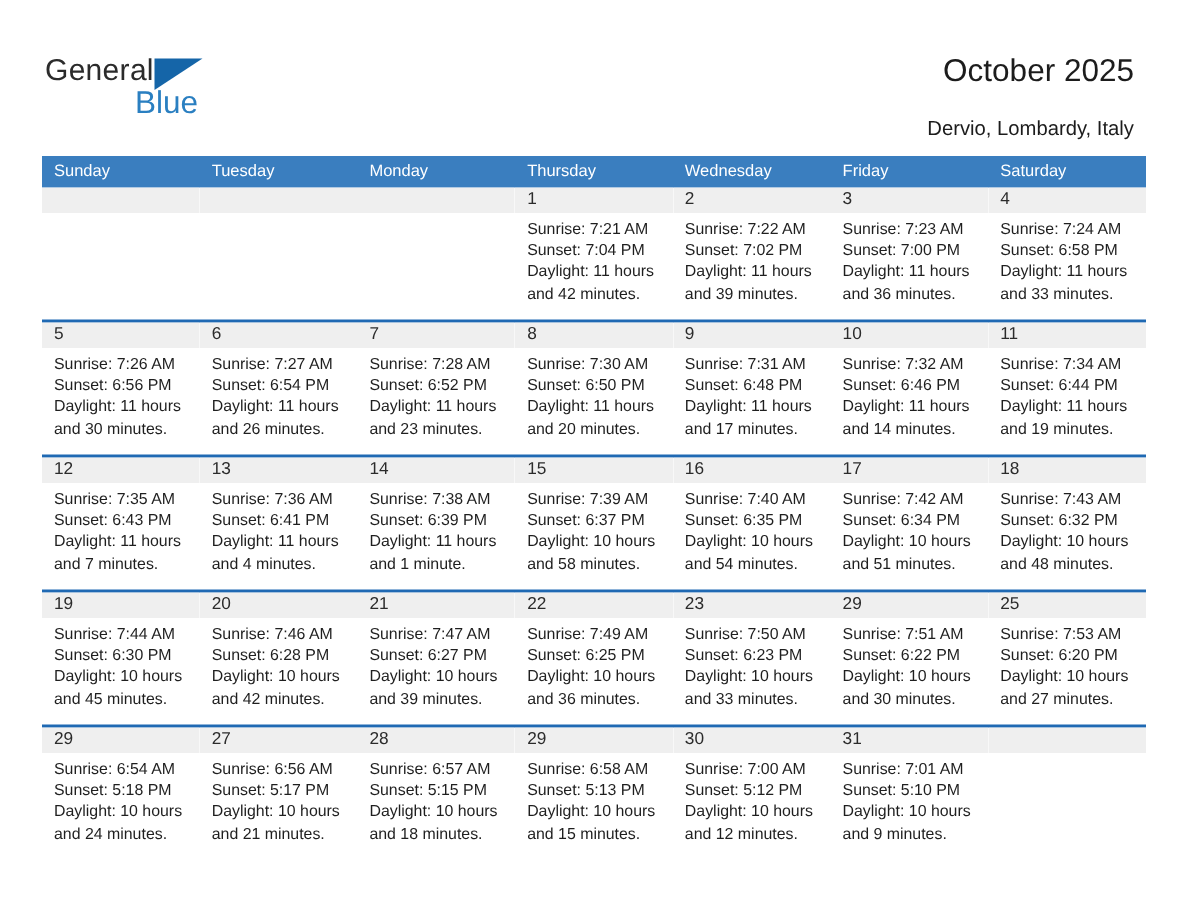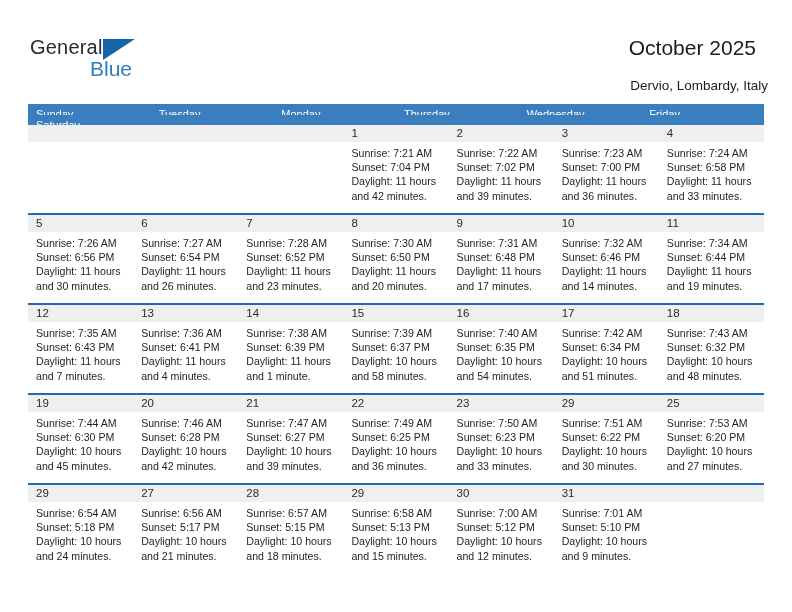--- a/index.html
+++ b/index.html
@@ -64,38 +64,38 @@
     position: absolute;
     right: 36px;
     top: 36px;
     font-size: 21px;
     color: #1c1c1c;
     text-align: right;
     white-space: nowrap;
   }
   .subtitle {
     position: absolute;
-    right: 24px;
+    right: 36px;
     top: 78px;
     font-size: 13.5px;
     color: #1c1c1c;
     text-align: right;
     white-space: nowrap;
   }
 
   
   .calendar {
     position: absolute;
     left: 28px;
     top: 104px;
     width: 736px;
   }
   .weekdays {
     display: grid;
-    grid-template-columns: repeat(6, 1fr);
+    grid-template-columns: repeat(7, 1fr);
     background: #3a7ebf;
     height: 21px;
   }
   .weekday {
     color: #ffffff;
     font-size: 11px;
     line-height: 21px;
     padding-left: 8px;
     white-space: nowrap;
     overflow: hidden;

